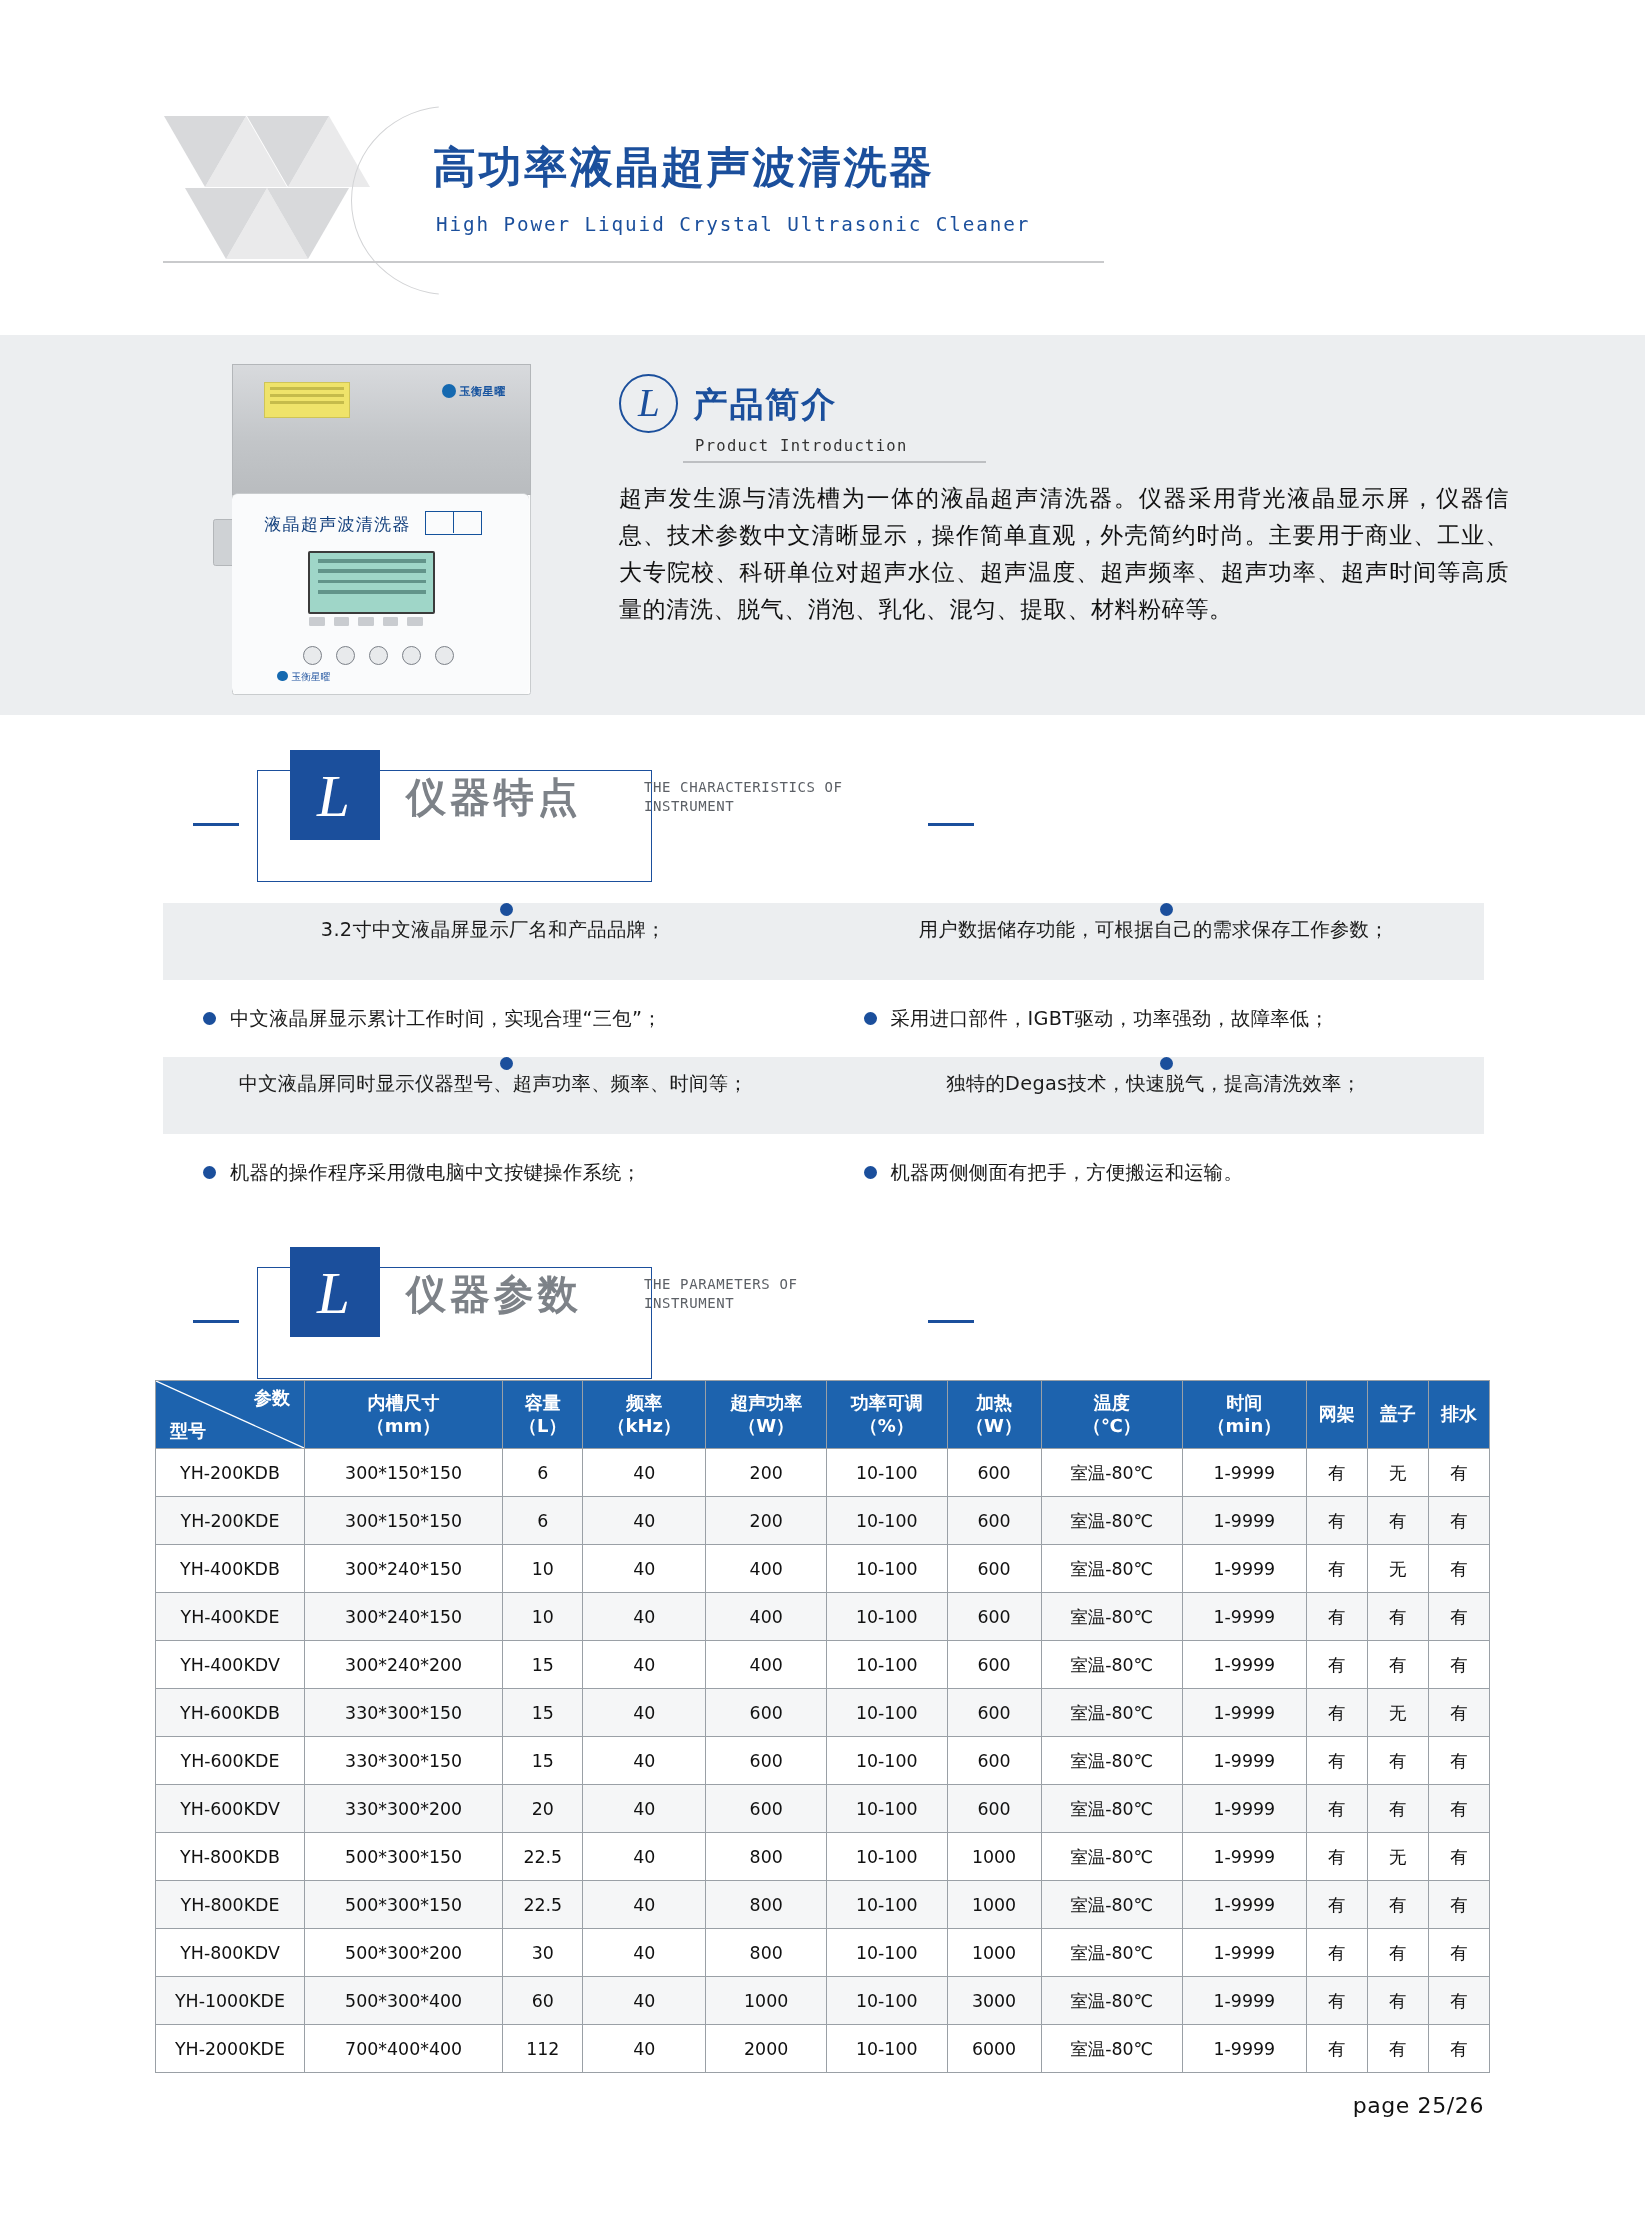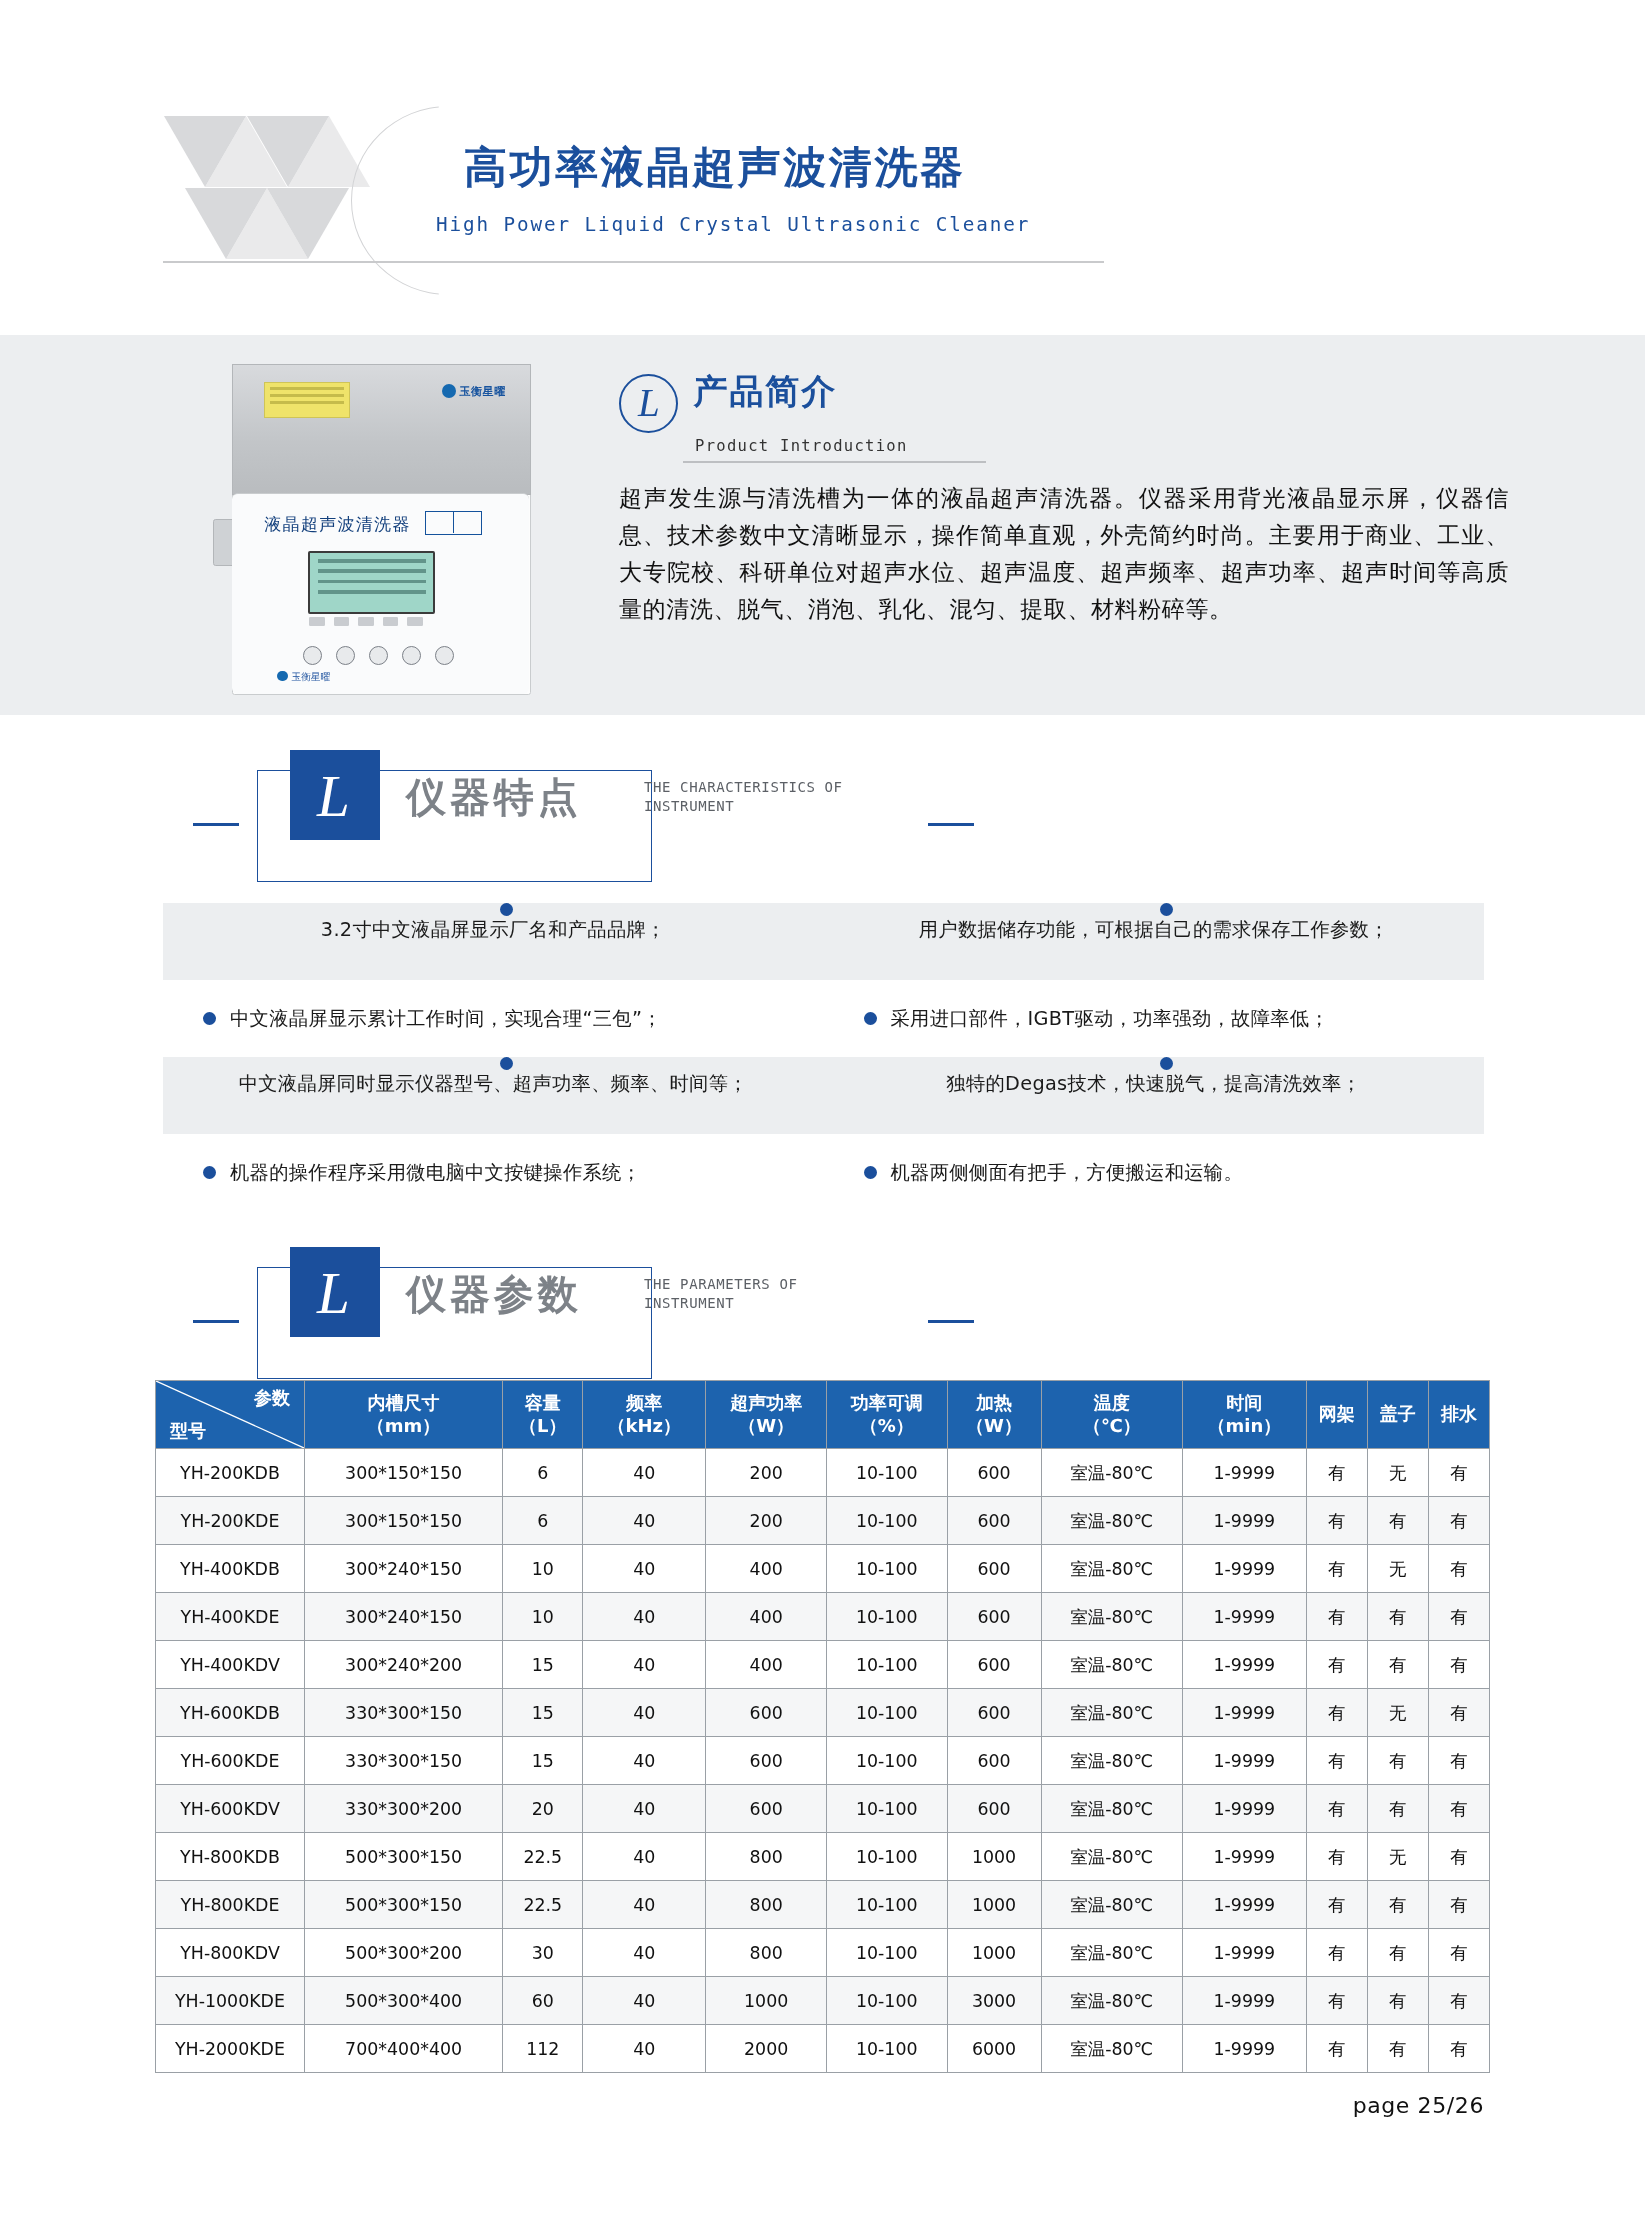--- a/index.html
+++ b/index.html
@@ -18,21 +18,21 @@
   .tri{position:absolute;width:0;height:0;}
   .tri.down{border-left:41px solid transparent;border-right:41px solid transparent;border-top:71px solid #d8d9db;}
   .tri.up{border-left:41px solid transparent;border-right:41px solid transparent;border-bottom:71px solid #d8d9db;}
   .tri.light{opacity:.55;}
 
   .arc{position:absolute;left:351px;top:106px;width:193px;height:187px;border:1.9px solid #d3d4d6;border-radius:50%;clip-path:inset(0 55% 0 0);}
 
   .title-zh{
     position:absolute;left:433px;top:139px;
     font-family:"DejaVu Sans","Liberation Sans",sans-serif;
-    font-size:43px;font-weight:bold;color:#1b4f9c;letter-spacing:2.6px;margin-left:31px;
+    font-size:43px;font-weight:bold;color:#1b4f9c;letter-spacing:2.6px;
   }
   .title-en{
     position:absolute;left:436px;top:213px;
     font-family:"DejaVu Sans Mono","Liberation Mono",monospace;
     font-size:19.3px;color:#1b4f9c;letter-spacing:1.9px;
   }
   .header-rule{position:absolute;left:163px;top:261px;width:941px;height:1.9px;background:#c9cacc;}
 
   
   .intro{
@@ -65,21 +65,21 @@
 
   .intro-right{position:absolute;left:619px;top:39px;width:890px;}
   .sec-mark{
     display:inline-block;width:55px;height:55px;border:2.6px solid #1b4f9c;border-radius:50%;
     position:relative;vertical-align:middle;
   }
   .sec-mark:before{
     content:"L";position:absolute;left:17px;top:3.9px;font-family:"Liberation Serif","DejaVu Serif",serif;
     font-size:39px;color:#1b4f9c;font-style:italic;
   }
-  .intro-head{display:flex;align-items:flex-start;gap:15.5px;}
+  .intro-head{display:flex;align-items:center;gap:15.5px;}
   .intro-head .zh{font-size:34px;font-weight:bold;color:#1b4f9c;letter-spacing:1.9px;line-height:1;}
   .intro-underline{width:303px;height:1.3px;background:#bdbfc2;margin:6.4px 0 0 64px;}
   .intro-text{
     margin-top:17px;font-size:23px;line-height:1.62;color:#111;letter-spacing:0.6px;text-align:justify;
     font-family:"DejaVu Sans","Liberation Sans",sans-serif;
   }
 
   
   .sec{position:absolute;left:193px;width:774px;height:123px;}
   .sec .dash{position:absolute;left:0;top:59px;width:46px;height:2.6px;background:#1b4f9c;}

